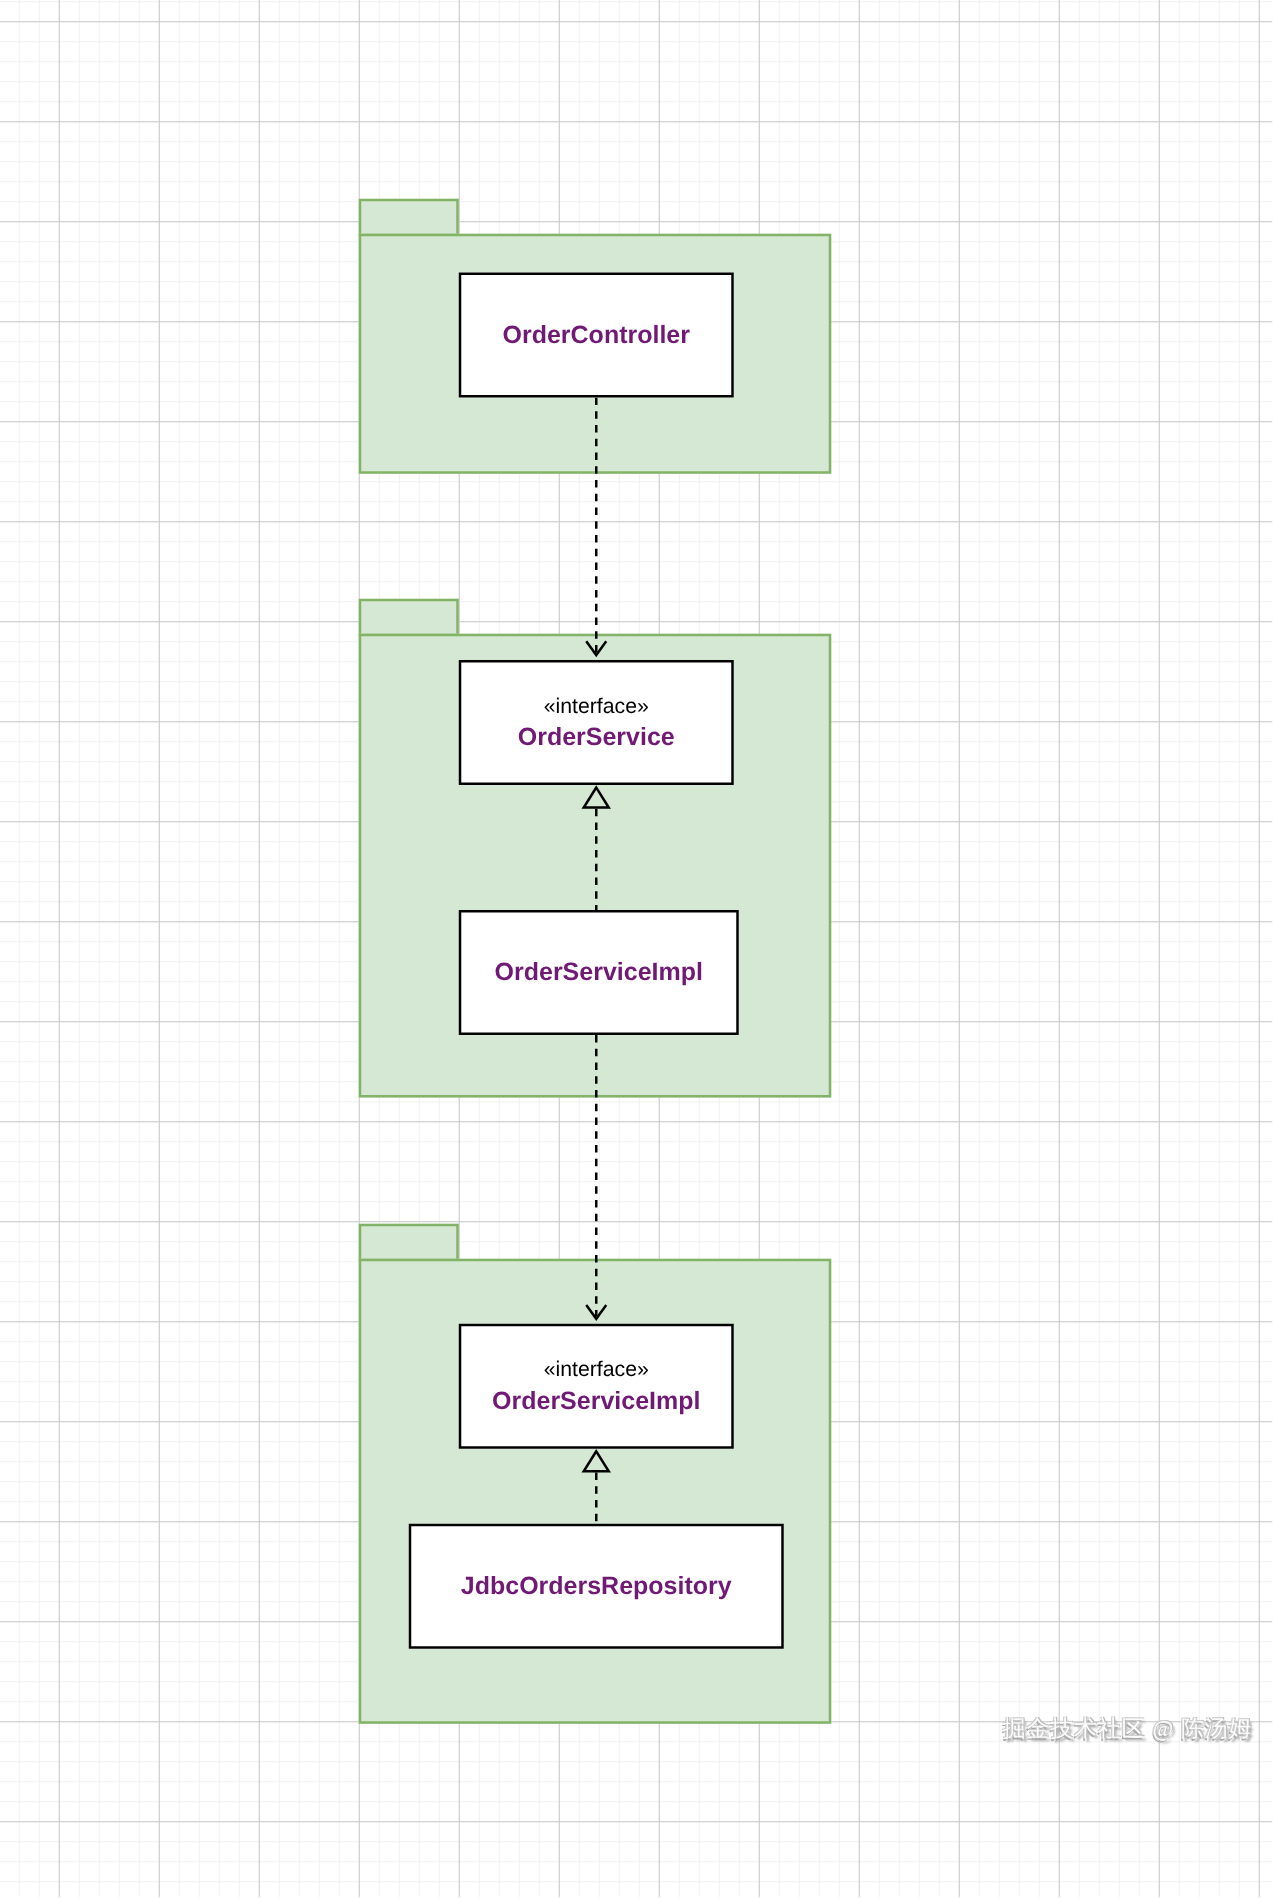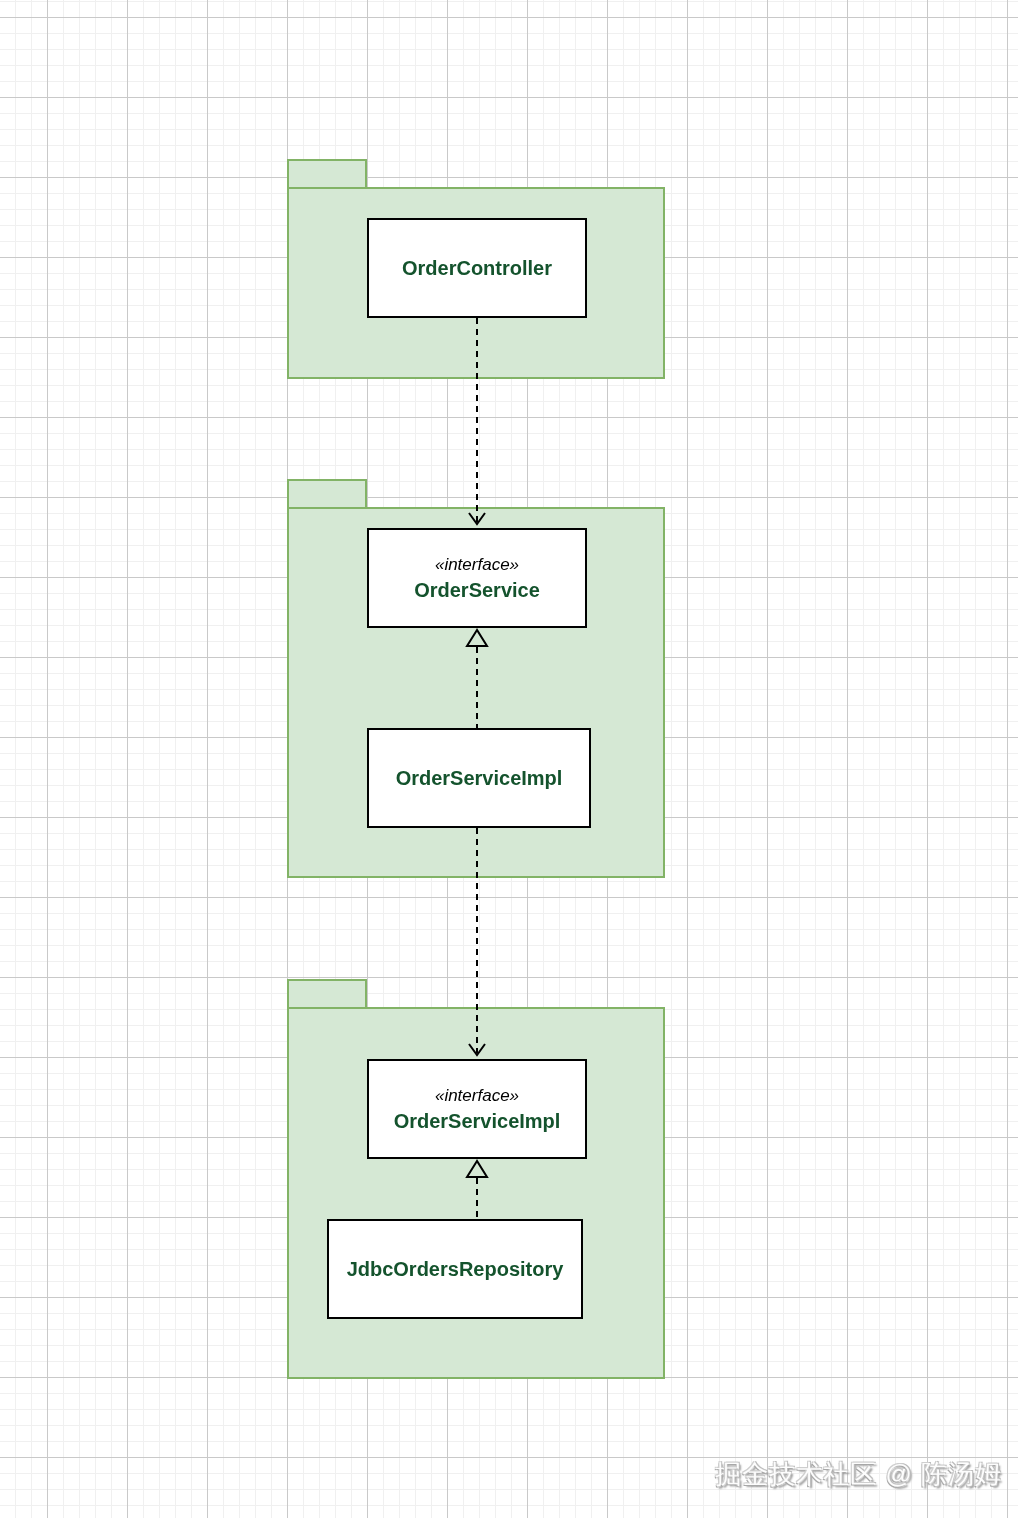--- a/index.html
+++ b/index.html
@@ -33,45 +33,44 @@
     border: 2px solid #000000;
     display: flex;
     flex-direction: column;
     align-items: center;
     justify-content: center;
     text-align: center;
   }
   .cls-name {
     font-size: 20px;
     font-weight: bold;
-    color: #14532d;
+    color: #701a75;
     line-height: 1.3;
   }
   .stereotype {
     font-size: 17px;
     font-weight: normal;
     color: #000000;
     line-height: 1.45;
-    font-style: italic;
   }
 
   
   .pkg1-tab  { left: 287px; top: 159px;  width: 80px;  height: 30px; }
   .pkg1-body { left: 287px; top: 187px;  width: 378px; height: 192px; }
   .pkg2-tab  { left: 287px; top: 479px;  width: 80px;  height: 30px; }
   .pkg2-body { left: 287px; top: 507px;  width: 378px; height: 371px; }
   .pkg3-tab  { left: 287px; top: 979px;  width: 80px;  height: 30px; }
   .pkg3-body { left: 287px; top: 1007px; width: 378px; height: 372px; }
 
   
   .box-controller { left: 367px; top: 218px;  width: 220px; height: 100px; }
   .box-service    { left: 367px; top: 528px;  width: 220px; height: 100px; }
   .box-impl       { left: 367px; top: 728px;  width: 224px; height: 100px; }
   .box-repo       { left: 367px; top: 1059px; width: 220px; height: 100px; }
-  .box-jdbc       { left: 327px; top: 1219px; width: 256px; height: 100px; }
+  .box-jdbc       { left: 327px; top: 1219px; width: 300px; height: 100px; }
 
   .connectors {
     position: absolute;
     left: 0; top: 0;
     width: 1018px;
     height: 1518px;
     pointer-events: none;
   }
   .edge-line {
     stroke: #000000;
@@ -87,31 +86,32 @@
   }
   .hollow-triangle {
     stroke: #000000;
     stroke-width: 2;
     fill: #d5e8d4;
   }
 
   .watermark {
     position: absolute;
     right: 16px;
-    top: 1457px;
-    font-size: 26px;
+    top: 1371px;
+    font-size: 18px;
     letter-spacing: 1px;
     color: #fdfdfd;
     text-shadow:
       -1px -1px 0 #cfcfcf,
        1px -1px 0 #bdbdbd,
       -1px  1px 0 #a8a8a8,
        2px  2px 2px #8f8f8f;
     user-select: none;
     white-space: nowrap;
+    font-family: Liberation Serif, serif;
   }
 </style>
 </head>
 <body>
 
 <div class="canvas">
 
   <div class="pkg-tab pkg1-tab"></div>
   <div class="pkg-body pkg1-body"></div>
 

